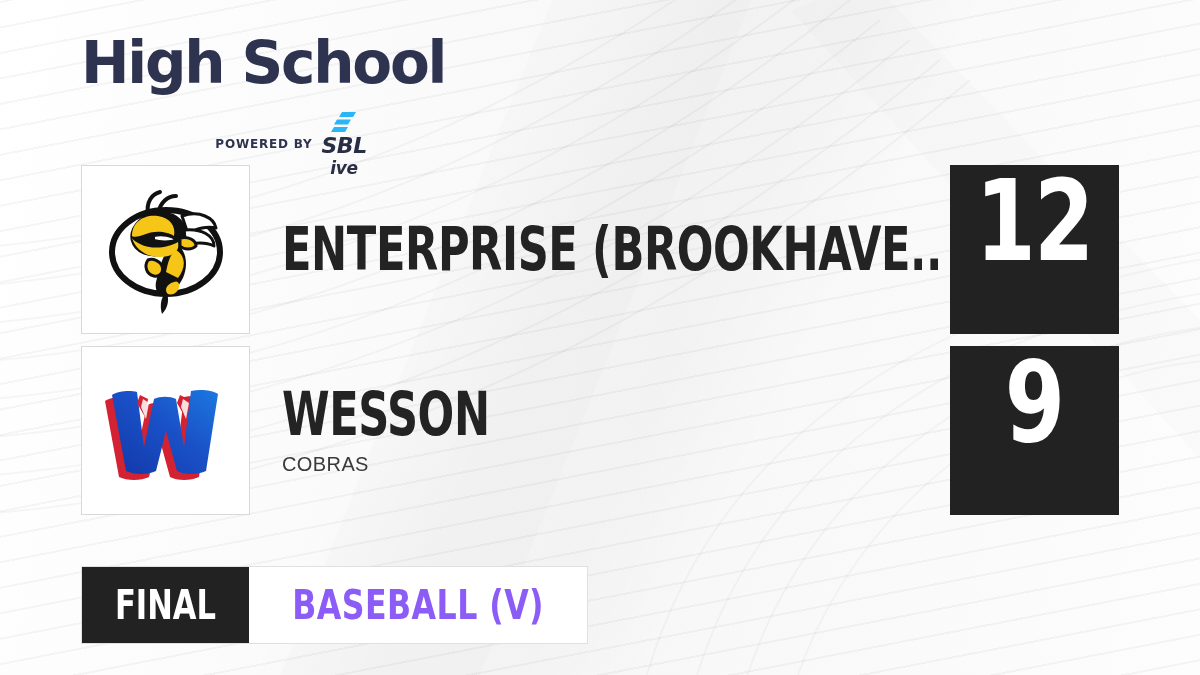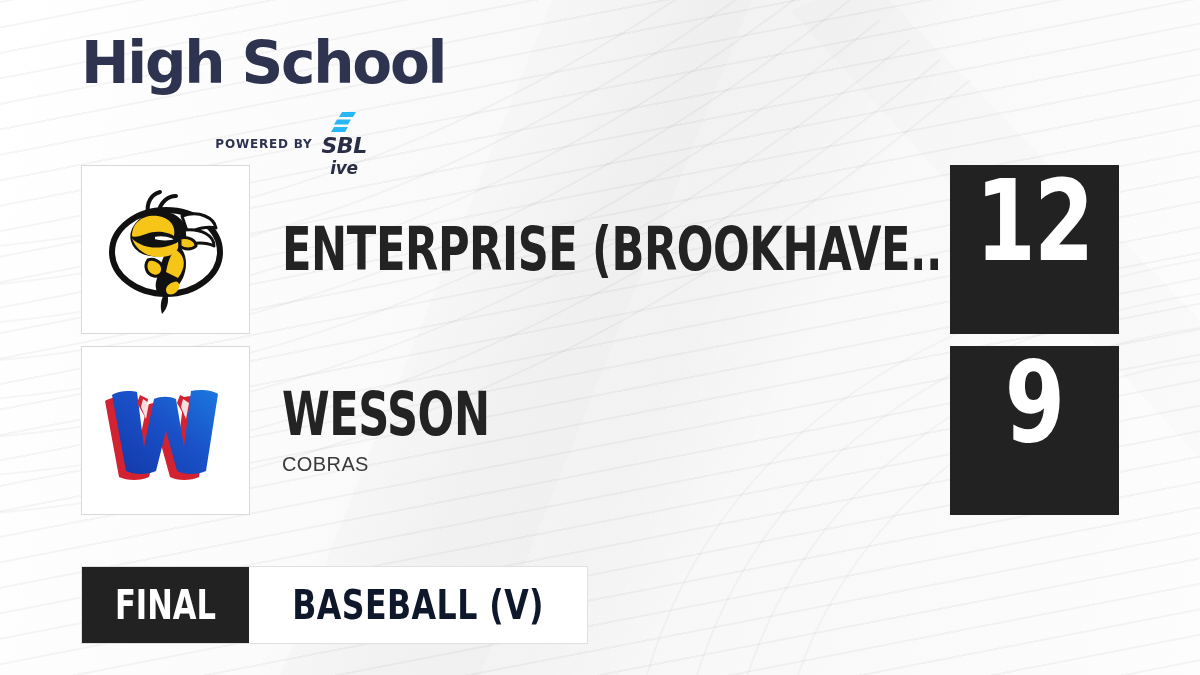--- a/index.html
+++ b/index.html
@@ -138,21 +138,21 @@
   }
   .status-state {
     background:#222222; color:#ffffff;
     display:flex; align-items:center; justify-content:center;
     padding:0 24px;
     font-family:"DejaVu Sans Condensed","DejaVu Sans", sans-serif;
     font-weight:700; font-size:40px; letter-spacing:0px;
   }
   .status-state span { display:block; transform:scaleX(0.85); }
   .status-sport {
-    background:#ffffff; color:#0f172a;
+    background:#ffffff; color:#8b5cf6;
     display:flex; align-items:center; justify-content:center;
     padding:0 26px;
     font-family:"DejaVu Sans Condensed","DejaVu Sans", sans-serif;
     font-weight:700; font-size:40px; letter-spacing:0.5px;
   }
   .status-sport span { display:block; transform:scaleX(0.88); }
 </style>
 </head>
 <body>
 

